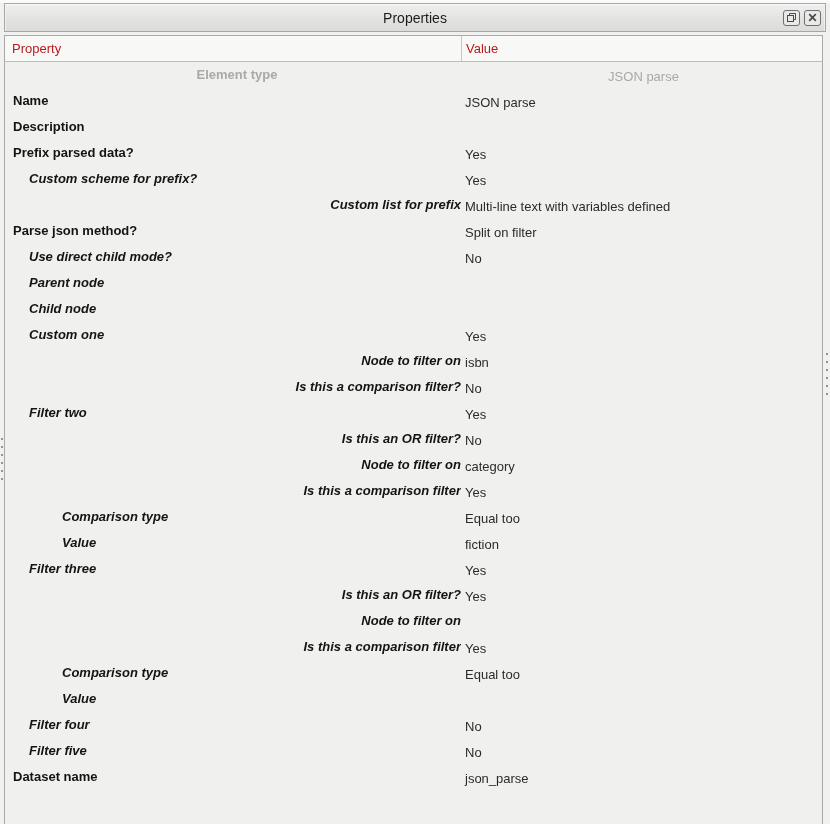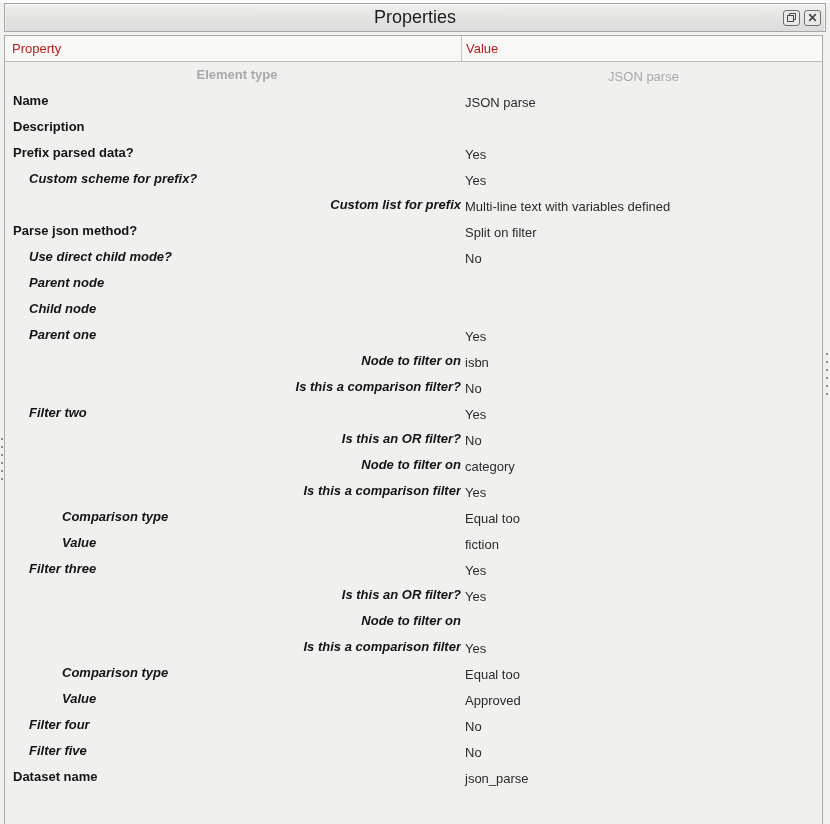--- a/index.html
+++ b/index.html
@@ -21,21 +21,21 @@
     left: 4px; top: 3px;
     width: 822px; height: 29px;
     box-sizing: border-box;
     border: 1px solid #a6a6a6;
     background: linear-gradient(180deg, #efefee 0%, #e3e3e2 55%, #dcdcdb 100%);
     box-shadow: inset 0 1px 0 #f9f9f9, inset 1px 0 0 #f1f1f0, inset -1px 0 0 #f1f1f0;
   }
   .titlebar-title {
     position: absolute; left: 0; right: 0; top: 0; bottom: 0;
     display: flex; align-items: center; justify-content: center;
-    font-size: 18px; color: #1c1c1c;
+    font-size: 14px; color: #1c1c1c;
   }
   .tb-buttons {
     position: absolute; right: 4px; top: 50%;
     transform: translateY(-50%);
     display: flex; gap: 4px;
   }
   .tb-btn {
     width: 17px; height: 16px;
     box-sizing: border-box;
     border: 1px solid #6f6f6f;
@@ -177,21 +177,21 @@
           <div class="cell val">No</div>
         </div>
         <div class="row">
           <div class="cell prop ind1">Parent node</div>
           <div class="cell val"></div>
         </div>
         <div class="row">
           <div class="cell prop ind1">Child node</div>
         </div>
         <div class="row">
-          <div class="cell prop ind1">Parent one</div>
+          <div class="cell prop ind1">Custom one</div>
           <div class="cell val">Yes</div>
         </div>
         <div class="row">
           <div class="cell prop ind2">Node to filter on</div>
           <div class="cell val">isbn</div>
         </div>
         <div class="row">
           <div class="cell prop ind2">Is this a comparison filter?</div>
           <div class="cell val">No</div>
         </div>
@@ -233,21 +233,20 @@
         <div class="row">
           <div class="cell prop ind2">Is this a comparison filter</div>
           <div class="cell val">Yes</div>
         </div>
         <div class="row">
           <div class="cell prop ind3">Comparison type</div>
           <div class="cell val">Equal too</div>
         </div>
         <div class="row">
           <div class="cell prop ind3">Value</div>
-          <div class="cell val">Approved</div>
         </div>
         <div class="row">
           <div class="cell prop ind1">Filter four</div>
           <div class="cell val">No</div>
         </div>
         <div class="row">
           <div class="cell prop ind1">Filter five</div>
           <div class="cell val">No</div>
         </div>
         <div class="row">

